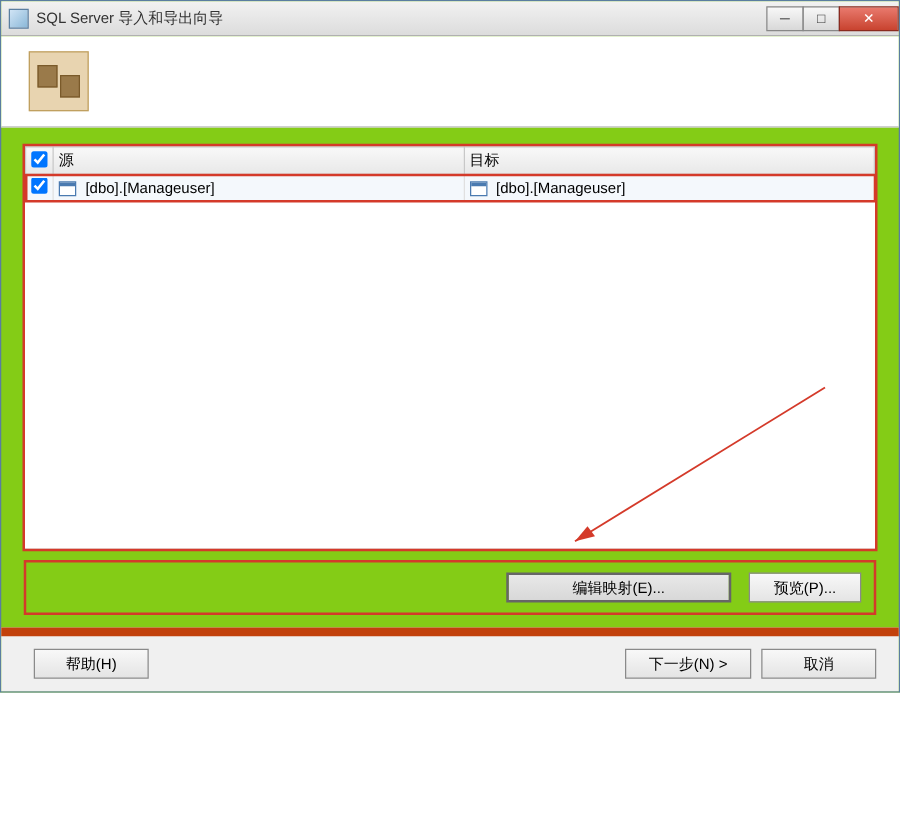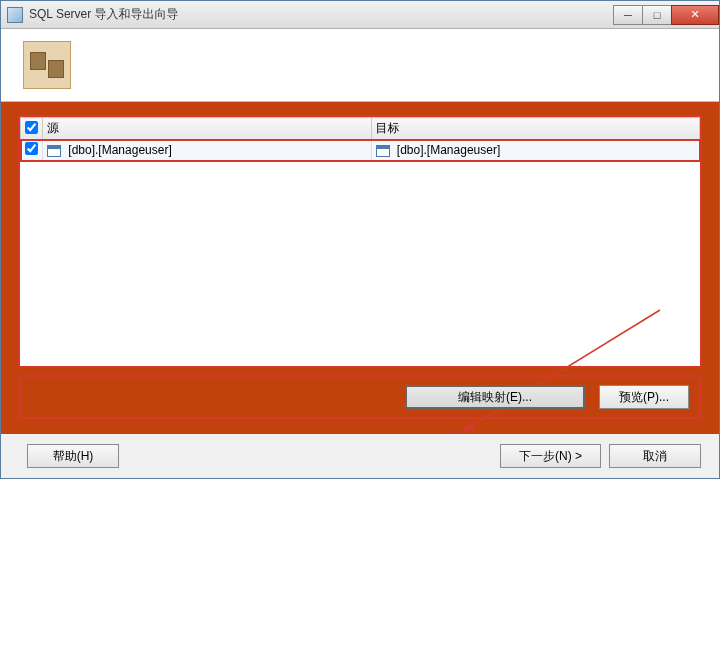--- a/index.html
+++ b/index.html
@@ -6,23 +6,23 @@
 body {
   font-family: "Microsoft YaHei", "SimSun", Tahoma, sans-serif;
   font-size: 12px;
   background: #fff;
   width: 720px;
   height: 664px;
   overflow: hidden;
 }
 .window {
   width: 720px;
-  height: 479px;
+  height: 554px;
   border: 1px solid #5a7ea0;
-  background: #c2410c;
+  background: #84cc16;
   display: flex;
   flex-direction: column;
   justify-content: space-between;
 }
 .titlebar {
   height: 28px;
   background: linear-gradient(to bottom, #f2f2f2, #dcdcdc);
   border-bottom: 1px solid #b0b0b0;
   display: flex;
   align-items: center;
@@ -138,21 +138,21 @@
   padding: 0 18px;
   cursor: pointer;
 }
 .btn.wide { min-width: 180px; }
 .btn.pressed {
   border: 2px solid #666;
   background: linear-gradient(to bottom,#e8e8e8,#d8d8d8);
 }
 .btn:disabled { color: #999; }
 .footer {
-  border-top: 5px solid #c2410c;
+  border-top: 7px solid #c2410c;
   background: #f0f0f0;
   padding: 10px 18px;
   display: flex;
   align-items: center;
 }
 .footer .spacer { flex: 1; }
 .footer .btn { min-width: 92px; margin-left: 8px; }
 .arrow {
   position: absolute;
   pointer-events: none;

